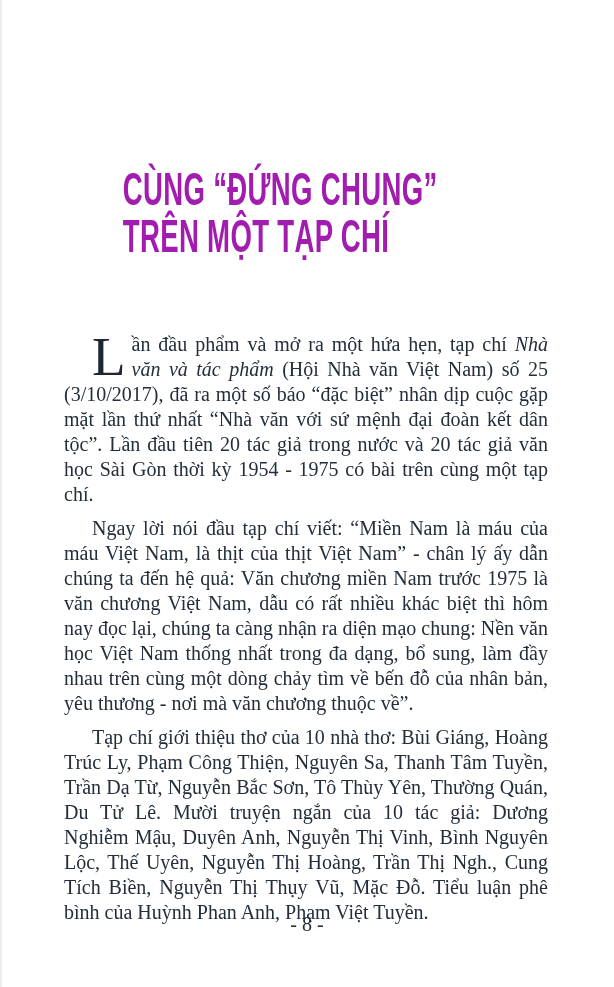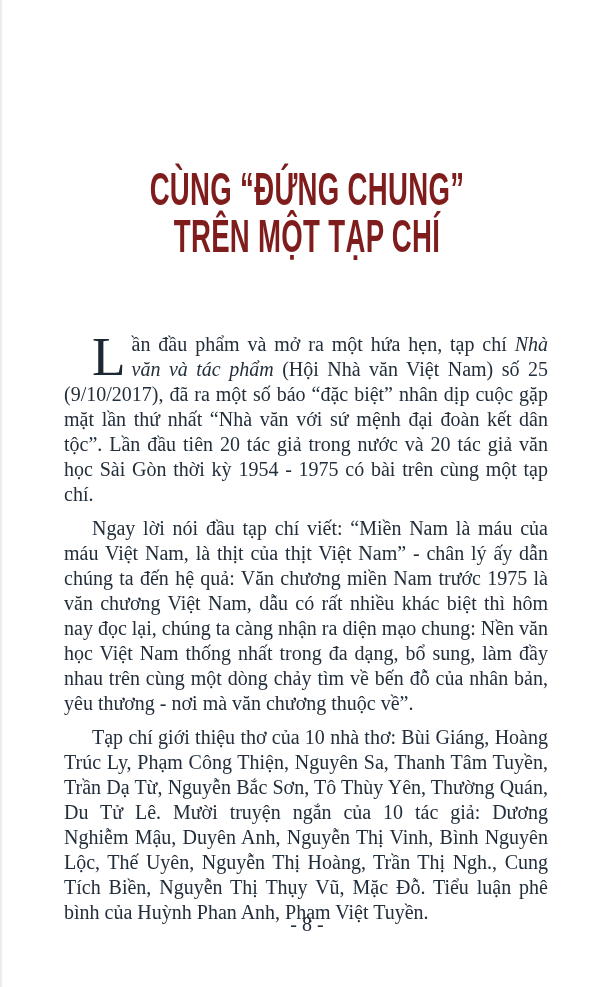--- a/index.html
+++ b/index.html
@@ -16,22 +16,21 @@
   }
   
   .page::before {
     content: "";
     position: absolute; left: 0; top: 0;
     width: 3px; height: 987px;
     background: linear-gradient(to right, rgba(120,115,110,0.18), rgba(255,255,255,0));
   }
   .chapter-title {
     margin: 0; padding-top: 166px;
-    text-align: center;
-    color: #7f1d1d;
+    color: #a21caf;
   }
   .title-line {
     font-family: "Liberation Sans", sans-serif;
     font-weight: 700;
     font-size: 46px;
     line-height: 47px;
     transform: scaleX(0.60);
     transform-origin: 50% 50%;
     white-space: nowrap;
     letter-spacing: 0.5px;
@@ -69,21 +68,21 @@
 <div class="page">
 
   <header class="chapter-title">
     <div class="title-line">CÙNG “ĐỨNG CHUNG”</div>
     <div class="title-line">TRÊN MỘT TẠP CHÍ</div>
   </header>
 
   <main class="content">
 
     <p class="par first">
-      <span class="dropcap">L</span><span>ần đầu phẩm và mở ra một hứa hẹn, tạp chí </span><i>Nhà văn và tác phẩm</i><span> (Hội Nhà văn Việt Nam) số 25 (9/10/2017), đã ra một số báo “đặc biệt” nhân dịp cuộc gặp mặt lần thứ nhất “Nhà văn với sứ mệnh đại đoàn kết dân tộc”. Lần đầu tiên 20 tác giả trong nước và 20 tác giả văn học Sài Gòn thời kỳ 1954 - 1975 có bài trên cùng một tạp chí.</span>
+      <span class="dropcap">L</span><span>ần đầu phẩm và mở ra một hứa hẹn, tạp chí </span><i>Nhà văn và tác phẩm</i><span> (Hội Nhà văn Việt Nam) số 25 (3/10/2017), đã ra một số báo “đặc biệt” nhân dịp cuộc gặp mặt lần thứ nhất “Nhà văn với sứ mệnh đại đoàn kết dân tộc”. Lần đầu tiên 20 tác giả trong nước và 20 tác giả văn học Sài Gòn thời kỳ 1954 - 1975 có bài trên cùng một tạp chí.</span>
     </p>
 
     <p class="par">Ngay lời nói đầu tạp chí viết: “Miền Nam là máu của máu Việt Nam, là thịt của thịt Việt Nam” - chân lý ấy dẫn chúng ta đến hệ quả: Văn chương miền Nam trước 1975 là văn chương Việt Nam, dẫu có rất nhiều khác biệt thì hôm nay đọc lại, chúng ta càng nhận ra diện mạo chung: Nền văn học Việt Nam thống nhất trong đa dạng, bổ sung, làm đầy nhau trên cùng một dòng chảy tìm về bến đỗ của nhân bản, yêu thương - nơi mà văn chương thuộc về”.</p>
 
     <p class="par">Tạp chí giới thiệu thơ của 10 nhà thơ: Bùi Giáng, Hoàng Trúc Ly, Phạm Công Thiện, Nguyên Sa, Thanh Tâm Tuyền, Trần Dạ Từ, Nguyễn Bắc Sơn, Tô Thùy Yên, Thường Quán, Du Tử Lê. Mười truyện ngắn của 10 tác giả: Dương Nghiễm Mậu, Duyên Anh, Nguyễn Thị Vinh, Bình Nguyên Lộc, Thế Uyên, Nguyễn Thị Hoàng, Trần Thị Ngh., Cung Tích Biền, Nguyễn Thị Thụy Vũ, Mặc Đỗ. Tiểu luận phê bình của Huỳnh Phan Anh, Phạm Việt Tuyền.</p>
 
   </main>
 
   <footer class="page-footer">
     <span>- 8 -</span>

